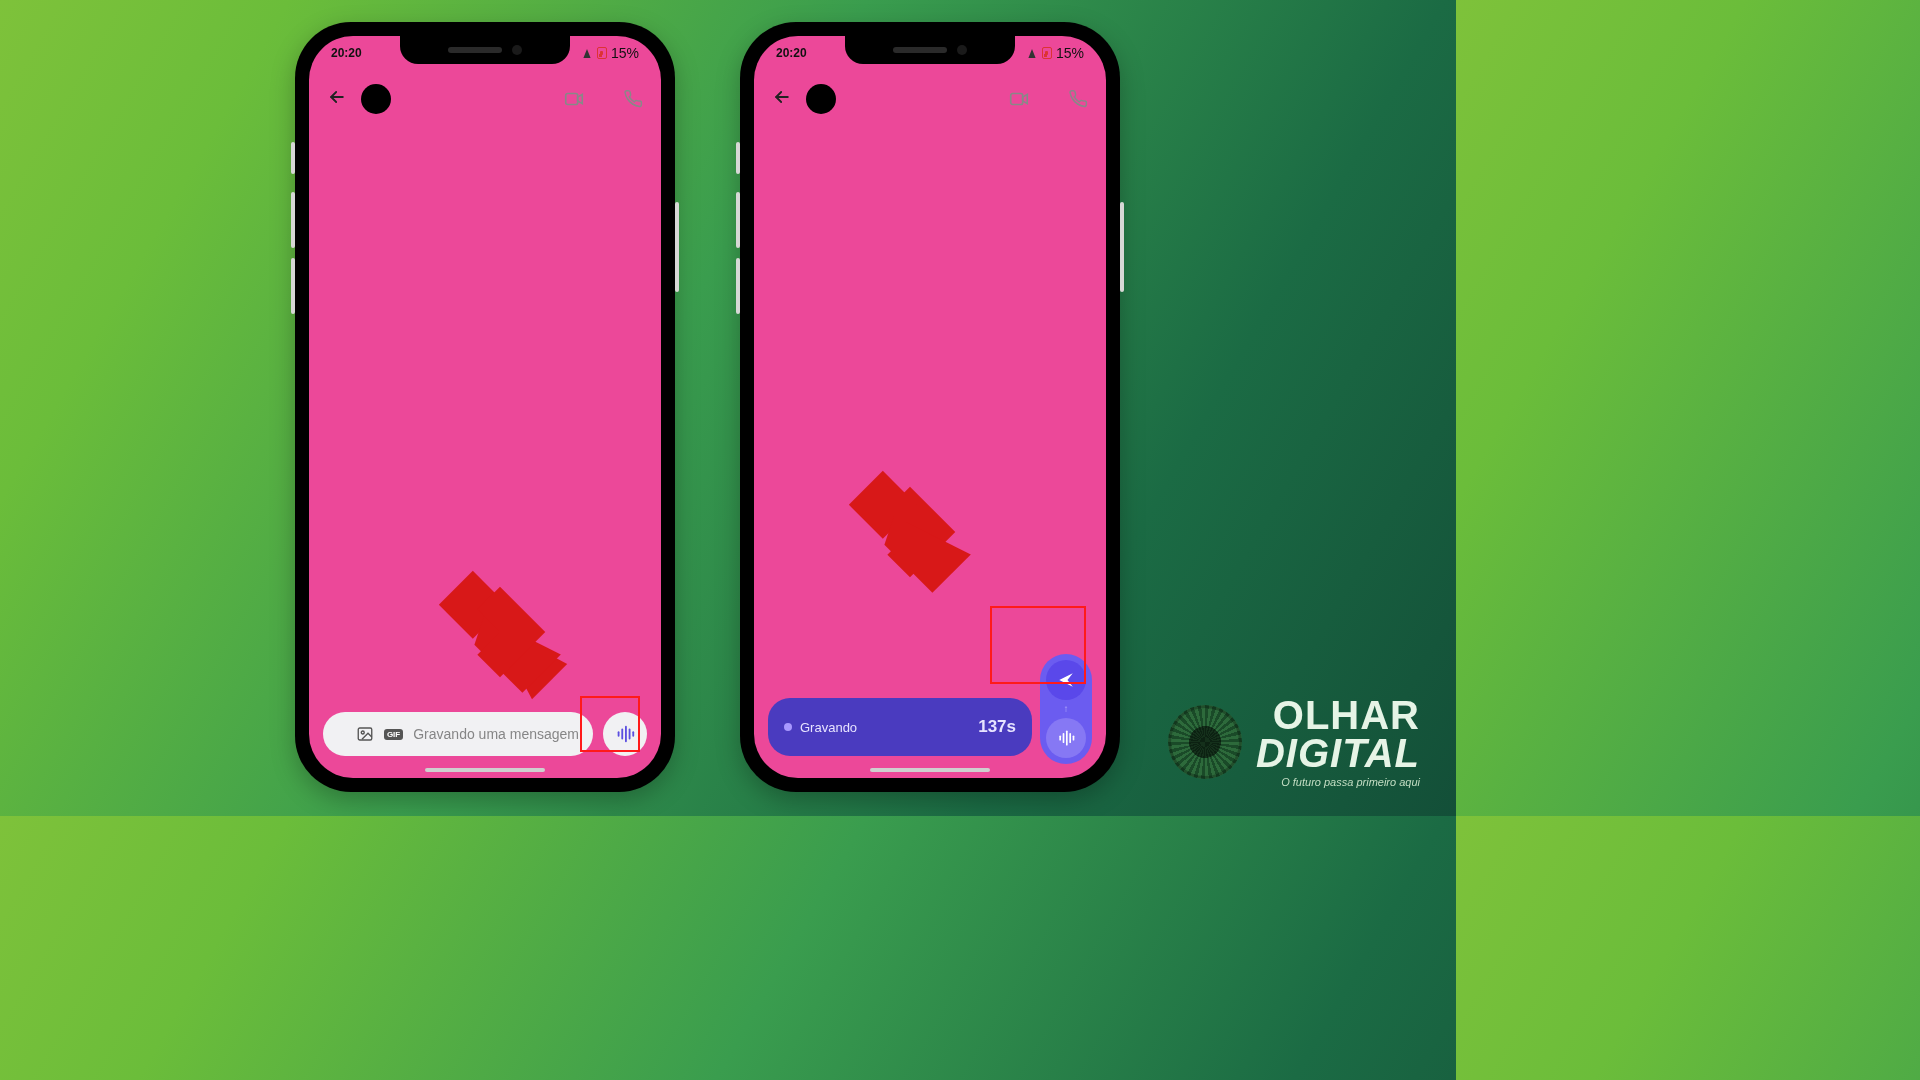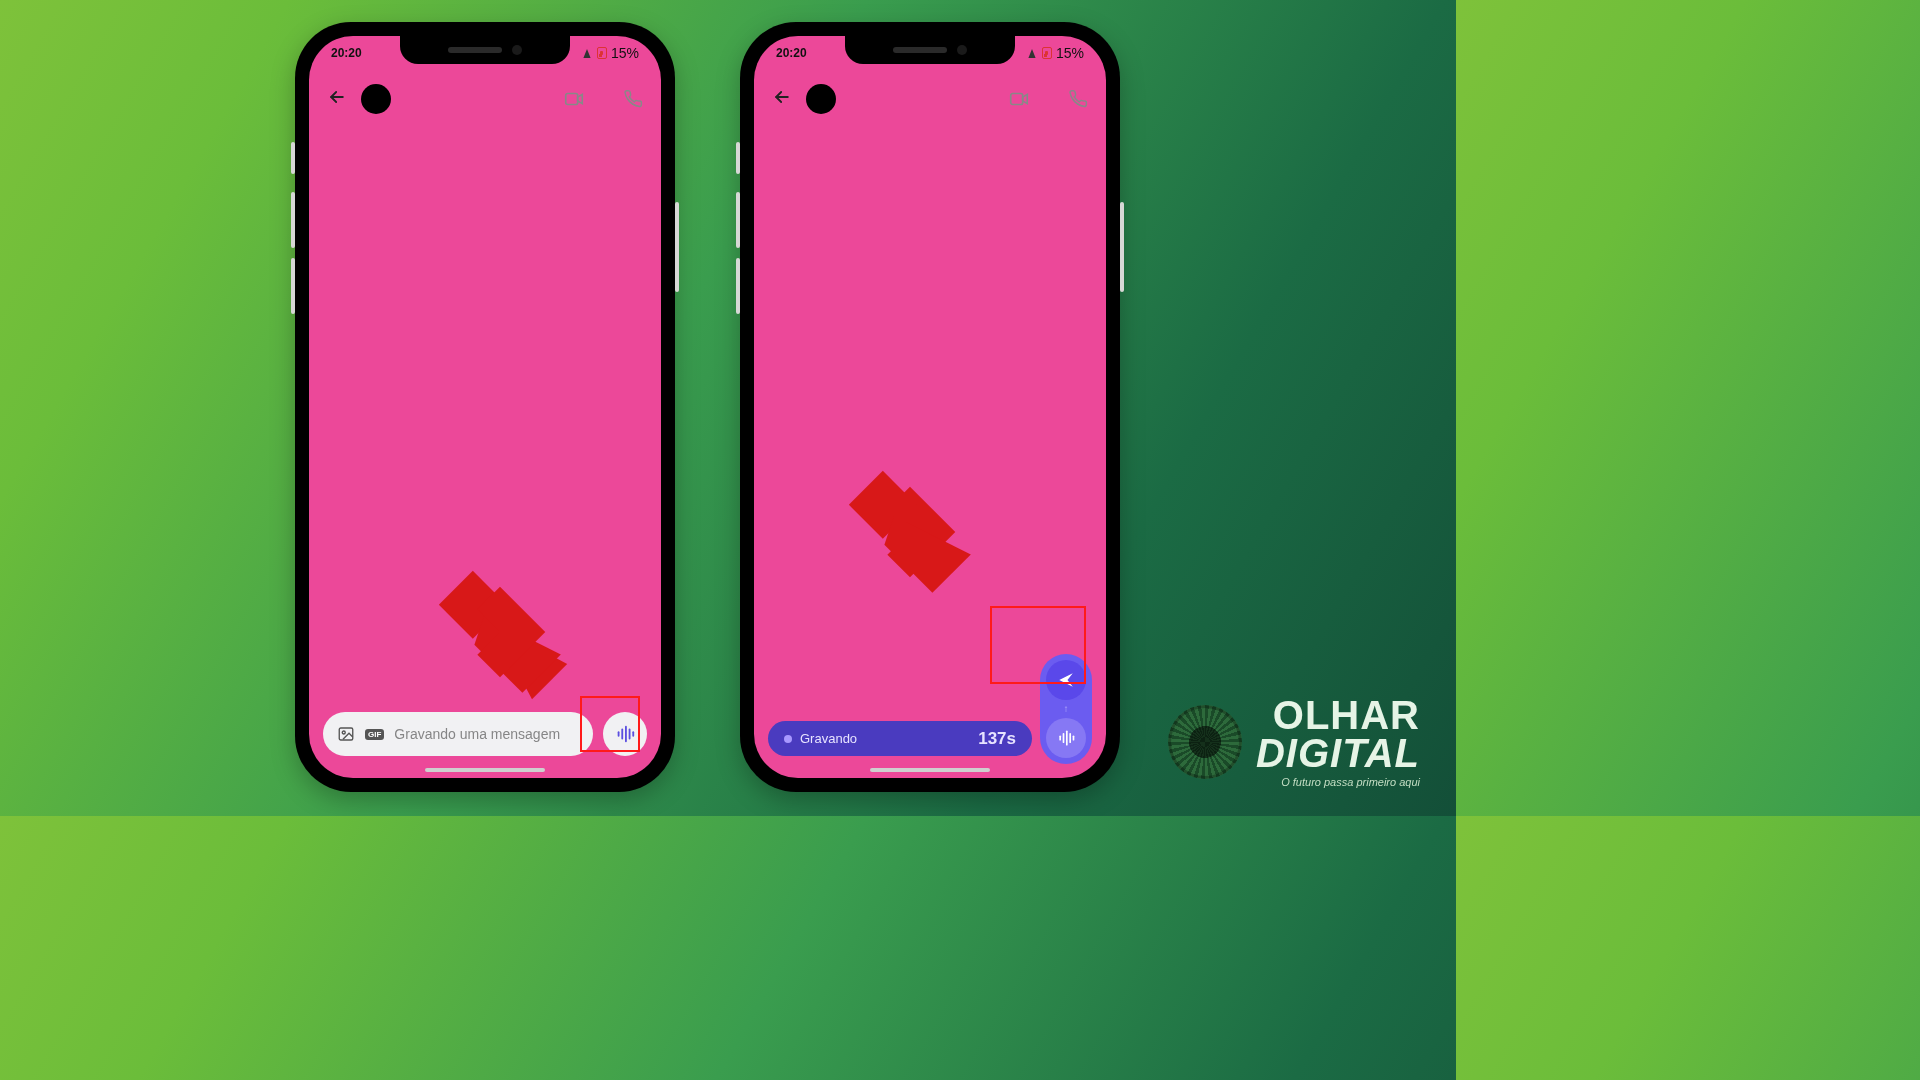--- a/index.html
+++ b/index.html
@@ -68,31 +68,31 @@
   .head-spacer{flex:1;}
   .head-ico{ color:#888; display:inline-flex;}
   
   .composer {
     position:absolute; bottom:22px; left:14px; right:14px; height:44px;
     display:flex; align-items:center; gap:10px;
   }
   .input-pill{
     flex:1; height:44px; background:#f1f1f3; border-radius:22px;
     display:flex; align-items:center; gap:10px; padding:0 14px;
-    color:#6b6b6b; font-size:14px;
+    color:#6b6b6b; font-size:14px;justify-content:flex-end;
   }
   .pill-ico{ color:#555; display:inline-flex;}
   .gif-badge{ font-size:8px; font-weight:700; color:#fff; background:#555; border-radius:3px; padding:1px 3px;}
   .voice-btn{
     width:44px; height:44px; border-radius:50%; background:#f1f1f3;
     display:flex; align-items:center; justify-content:center; color:#5b4fe0;
   }
   
   .rec-pill{
-    position:absolute; bottom:22px; left:14px; right:74px; height:35px;
+    position:absolute; bottom:22px; left:14px; right:74px; height:58px;
     background:#4a3bbf; border-radius:22px; color:#e7e3ff;
     display:flex; align-items:center; padding:0 16px; font-size:13px; gap:8px;
   }
   .rec-dot{ width:8px;height:8px;border-radius:50%;background:#a898ff;}
   .rec-pill .rlabel{flex:1;}
   .rec-pill .rtime{font-weight:600;font-size:17px;}
   .voice-stack{
     position:absolute; right:14px; bottom:14px; width:52px;
     background:#6b5cf0; border-radius:26px; padding:6px;
     display:flex; flex-direction:column; align-items:center; gap:6px;

